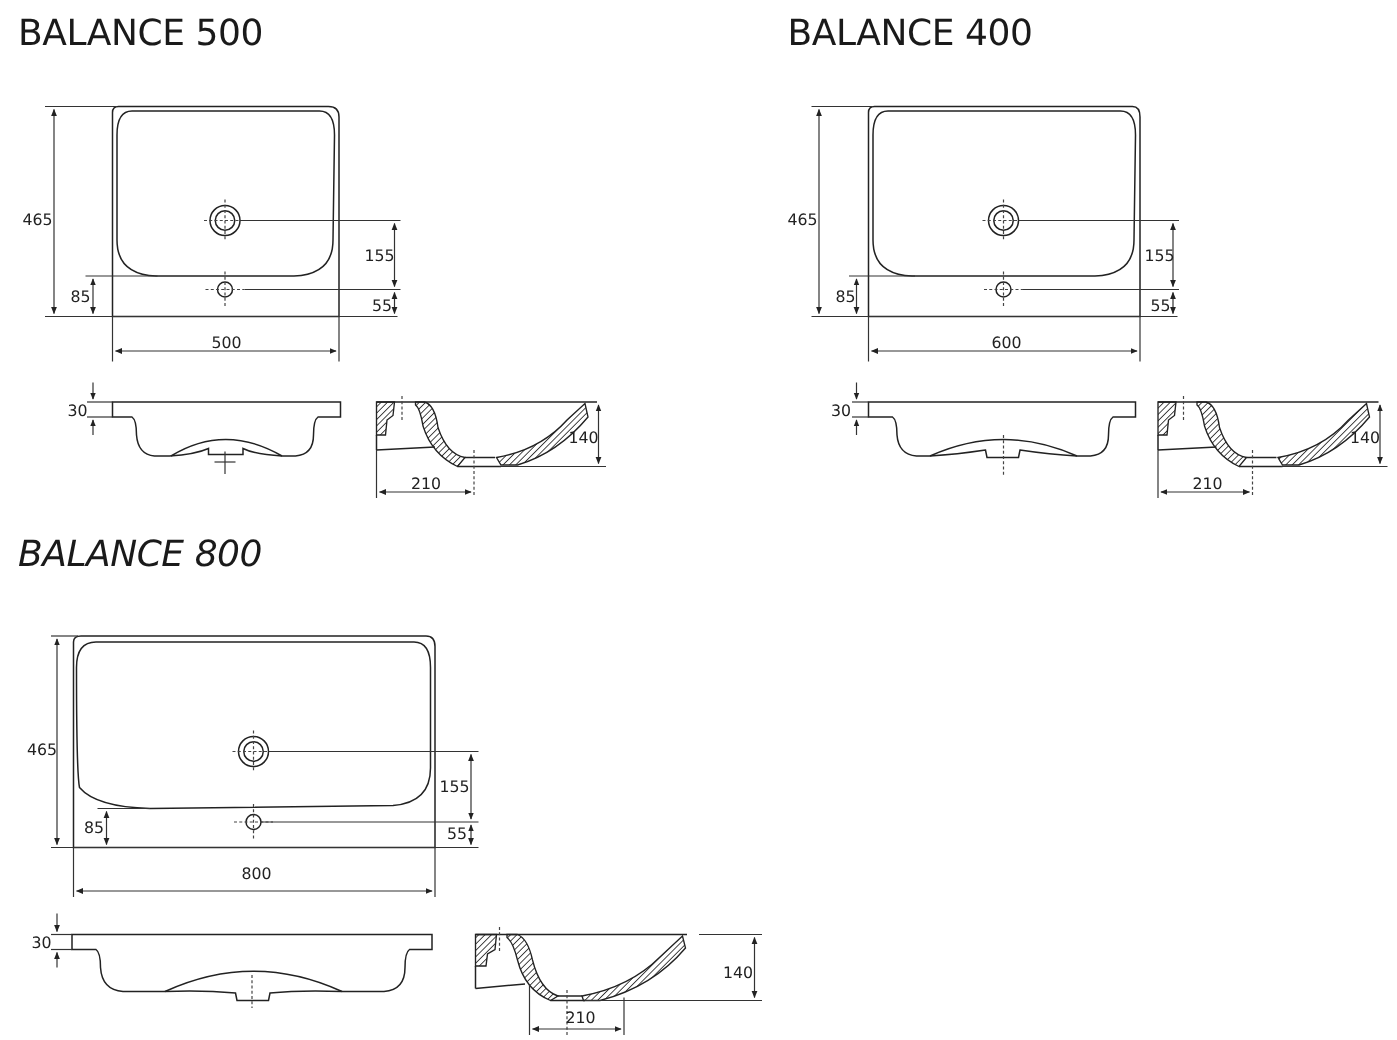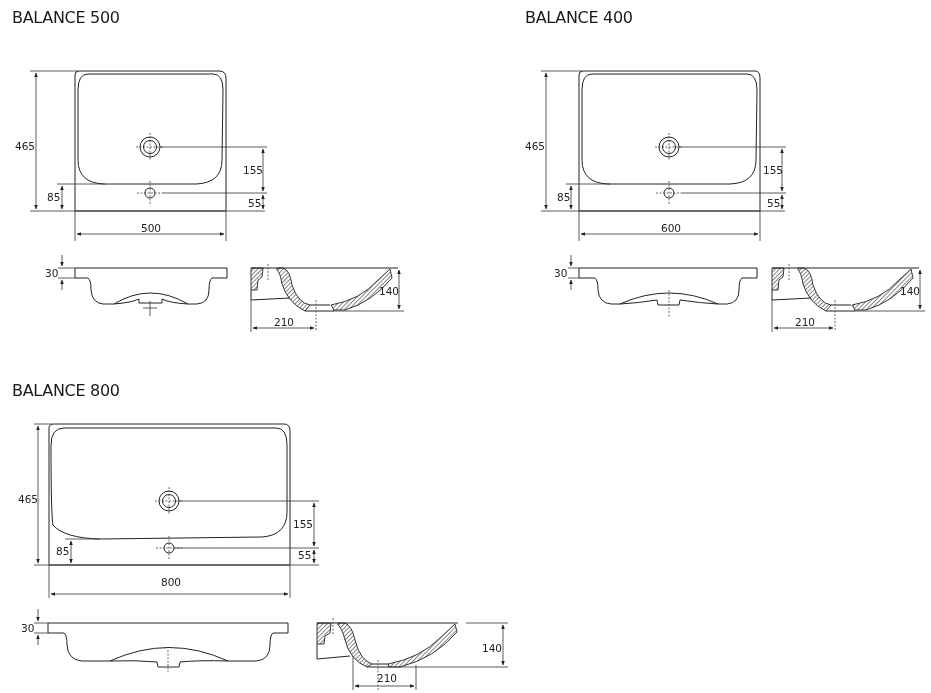--- a/index.html
+++ b/index.html
@@ -1,30 +1,30 @@
 <!DOCTYPE html>
 <html><head>
   <meta charset="utf-8">
   <style>
     html, body { margin: 0; padding: 0; background: #ffffff; }
     body { width: 931px; height: 693px; position: relative; overflow: hidden; font-family: "DejaVu Sans", sans-serif; color: #1a1a1a; }
-    .title { position: absolute; font-family: "DejaVu Sans", sans-serif; font-size: 16px; letter-spacing: -0.3px; color: #1a1a1a; white-space: nowrap; }
+    .title { position: absolute; font-family: "DejaVu Sans", sans-serif; font-size: 24px; letter-spacing: -0.3px; color: #1a1a1a; white-space: nowrap; }
     .drawing { position: absolute; left: 0; top: 0; }
     svg text { font-family: "DejaVu Sans", sans-serif; font-size: 10.5px; fill: #222; }
     .ln { stroke: #222; stroke-width: 1; fill: none; }
     .thin { stroke: #333; stroke-width: 0.8; fill: none; }
     .dash { stroke: #444; stroke-width: 0.8; fill: none; stroke-dasharray: 2 1.5; }
     .hatch { fill: url(#hatchPat); stroke: #222; stroke-width: 0.9; }
   </style>
 </head>
 <body>
 
 <div class="title" style="left:12px; top:8px;">BALANCE 500</div>
 <div class="title" style="left:525px; top:8px;">BALANCE 400</div>
-<div class="title" style="left:12px; top:381px;">BALANCE 800</div>
+<div class="title" style="left:12px; top:355px;font-style:italic;">BALANCE 800</div>
 
 <svg class="drawing" width="931" height="693" viewBox="0 0 931 693" xmlns="http://www.w3.org/2000/svg">
   <defs>
     <pattern id="hatchPat" patternUnits="userSpaceOnUse" width="3" height="3" patternTransform="rotate(45)">
       <rect width="3" height="3" fill="#fff"></rect>
       <line x1="0" y1="0" x2="0" y2="3" stroke="#333" stroke-width="1.2"></line>
     </pattern>
     <marker id="arr" viewBox="0 0 10 10" refX="9" refY="5" markerWidth="6" markerHeight="6" orient="auto-start-reverse">
       <path d="M0,1 L10,5 L0,9 z" fill="#222"></path>
     </marker>

